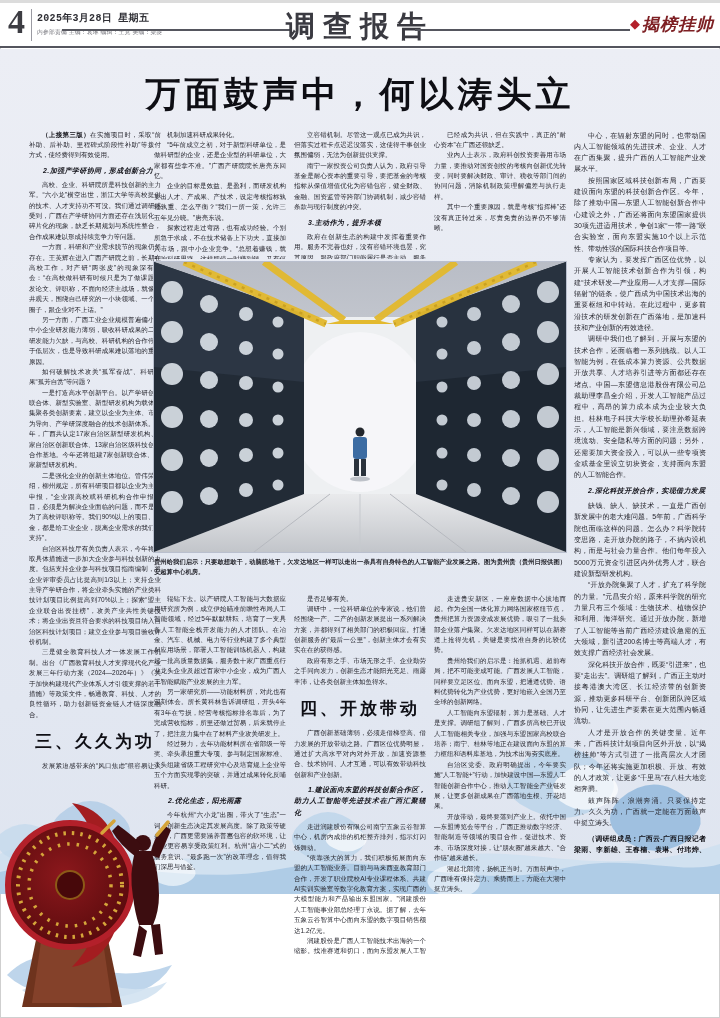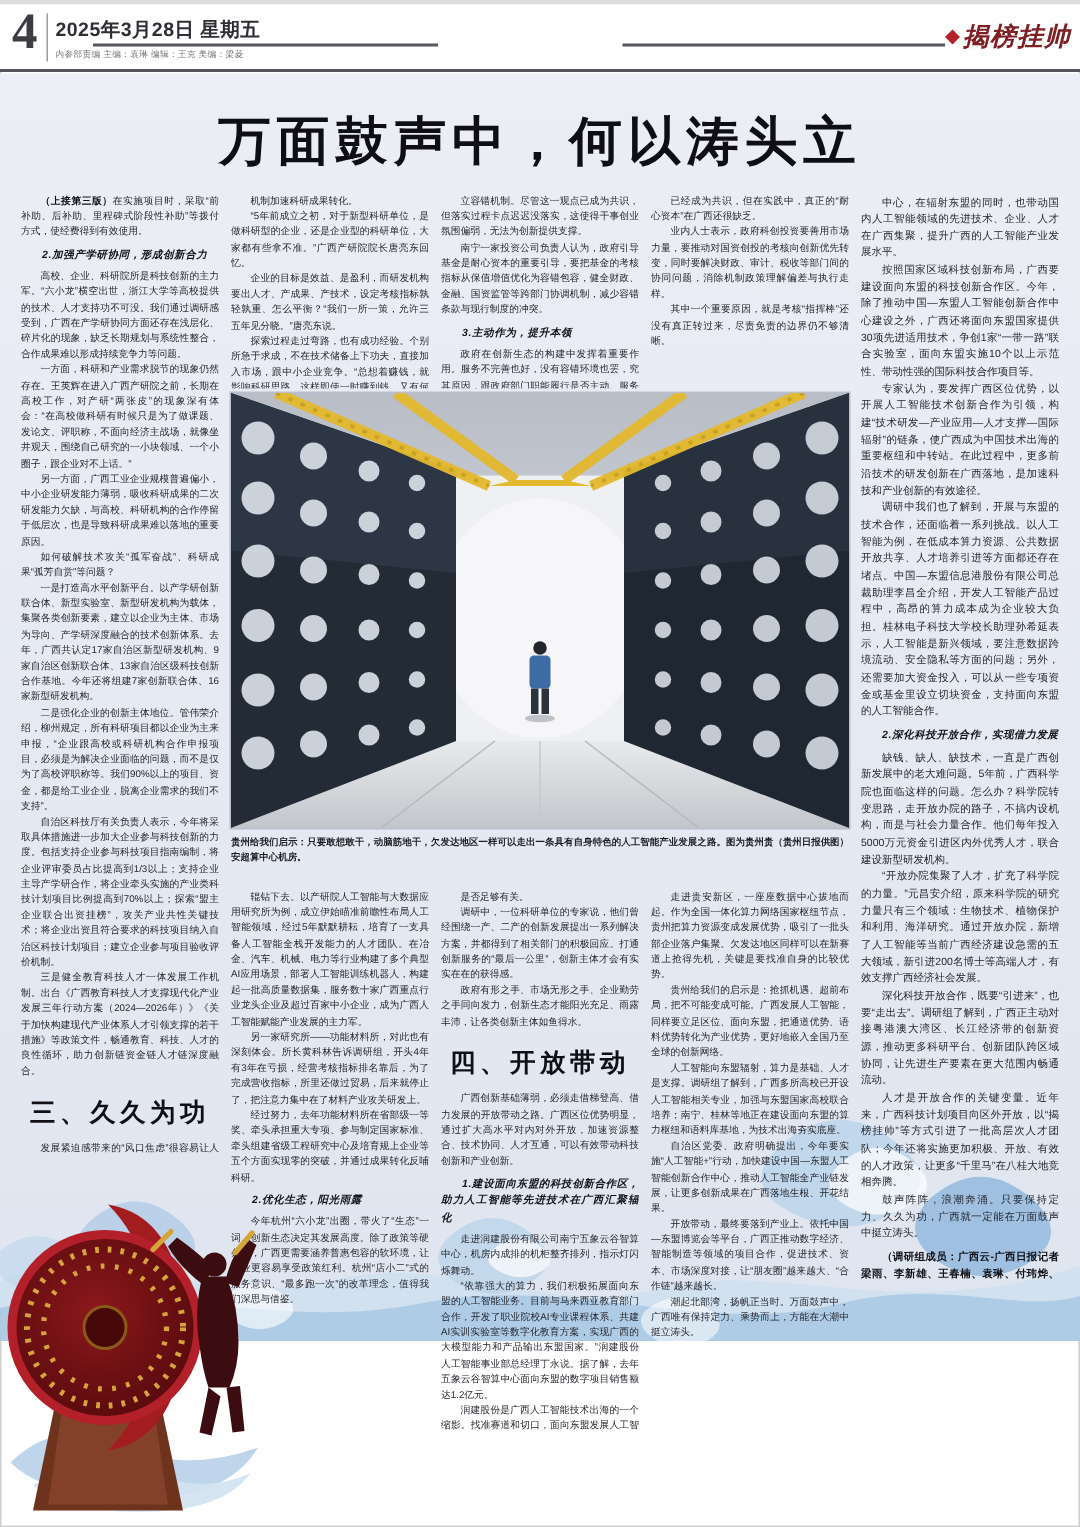--- a/index.html
+++ b/index.html
@@ -7,21 +7,21 @@
         font-family:"Liberation Sans","DejaVu Sans",sans-serif;box-shadow:inset 0 0 0 1px #cfcfcf;}
   .page:before{content:"";position:absolute;top:0;left:0;right:0;height:3px;background:#dcdcdc;}
 
   
   .header{position:absolute;top:3px;left:0;width:720px;height:43px;background:#fff;
           border-bottom:2.5px solid #54555e;}
   .pageno{position:absolute;left:8px;top:2px;font-size:34px;font-weight:700;color:#3c3c42;
           font-family:"Liberation Serif","DejaVu Serif",serif;line-height:1;}
   .vrule{position:absolute;left:31px;top:6px;width:1px;height:32px;background:#9a9aa2;}
   .datebox{position:absolute;left:37px;top:8px;}
-  .date{font-size:13px;font-weight:700;color:#2e2e34;letter-spacing:.3px;}
+  .date{font-size:10px;font-weight:700;color:#2e2e34;letter-spacing:.3px;font-family:Liberation Mono, monospace;}
   .credits{font-size:5.8px;color:#77777e;margin-top:3px;letter-spacing:.2px;}
   .section-title{position:absolute;left:0;right:0;top:4px;text-align:center;font-size:29px;font-weight:800;
           color:#3a3a41;letter-spacing:8px;font-family:"Liberation Serif","DejaVu Serif",serif;}
   .hrule{position:absolute;top:26px;height:1.5px;background:#55565e;}
   .hrule.left{left:62px;width:230px;}
   .hrule.right{right:90px;width:215px;}
   .masthead{position:absolute;right:6px;top:10px;font-size:17px;font-weight:800;color:#7e2024;
           font-family:"Liberation Serif","DejaVu Serif",serif;font-style:italic;letter-spacing:1px;}
   .masthead .diamond{color:#b3202a;font-style:normal;font-size:13px;vertical-align:2px;margin-right:1px;}
 
@@ -58,20 +58,21 @@
 <div class="page">
 
   <div class="header">
     <div class="pageno">4</div>
     <div class="vrule"></div>
     <div class="datebox">
       <div class="date">2025年3月28日 星期五</div>
       <div class="credits">内参部责编 主编：袁琳 编辑：王克 美编：梁菱</div>
     </div>
     <div class="hrule left"></div>
+    <div class="section-title">调查报告</div>
     <div class="hrule right"></div>
     <div class="masthead">
       <span class="diamond">◆</span><span>揭榜挂帅</span>
     </div>
   </div>
 
   <div class="main">
 
     <h1 class="headline">万面鼓声中，何以涛头立</h1>
 
@@ -84,21 +85,21 @@
         <path d="M620,95 q35,-30 70,2 q24,24 -6,42 q-34,18 -64,-6 q-20,-18 0,-38 Z" fill="#8fb6dc" opacity=".8"></path>
         <path d="M300,120 q28,-24 56,0 q20,18 -4,32 q-26,15 -52,-4 q-16,-13 0,-28 Z" fill="#b9d3ea" opacity=".75"></path>
         <path d="M330,128 q16,-13 32,0 q10,9 -2,16 q-14,8 -30,-2 q-9,-7 0,-14 Z" fill="#fff" opacity=".7"></path>
         <path d="M60,110 q30,-26 60,0 q22,20 -4,36 q-28,16 -56,-4 q-18,-15 0,-32 Z" fill="#a9c8e4" opacity=".7"></path>
         <path d="M0,130 q25,-20 50,0 q15,13 -3,24 q-20,11 -42,-3 q-12,-9 -5,-21 Z" fill="#c4d9ec" opacity=".8"></path>
         <path d="M150,160 q20,-16 40,0 q12,10 -2,18 q-16,9 -34,-2 q-10,-7 -4,-16 Z" fill="#fff" opacity=".6"></path>
         <path d="M430,170 q22,-18 44,0 q13,11 -3,20 q-18,10 -37,-3 q-11,-8 -4,-17 Z" fill="#fff" opacity=".55"></path>
       </g>
     </svg>
 
-    <div class="col c1" style="left:14px;top:81px;width:132px;height:640px;">
+    <div class="col c1" style="left:29px;top:81px;width:132px;height:640px;">
         <p class="blk lead"><b>（上接第三版）</b>在实施项目时，采取“前补助、后补助、里程碑式阶段性补助”等拨付方式，使经费得到有效使用。</p>
         <p class="blk sub">2.加强产学研协同，形成创新合力</p>
         <p class="blk p">高校、企业、科研院所是科技创新的主力军。“六小龙”横空出世，浙江大学等高校提供的技术、人才支持功不可没。我们通过调研感受到，广西在产学研协同方面还存在浅层化、碎片化的现象，缺乏长期规划与系统性整合，合作成果难以形成持续竞争力等问题。</p>
         <p class="blk p">一方面，科研和产业需求脱节的现象仍然存在。王英辉在进入广西产研院之前，长期在高校工作，对产研“两张皮”的现象深有体会：“在高校做科研有时候只是为了做课题、发论文、评职称，不面向经济主战场，就像坐井观天，围绕自己研究的一小块领域、一个小圈子，跟企业对不上话。”</p>
         <p class="blk p">另一方面，广西工业企业规模普遍偏小，中小企业研发能力薄弱，吸收科研成果的二次研发能力欠缺，与高校、科研机构的合作停留于低层次，也是导致科研成果难以落地的重要原因。</p>
         <p class="blk p">如何破解技术攻关“孤军奋战”、科研成果“孤芳自赏”等问题？</p>
         <p class="blk p">一是打造高水平创新平台。以产学研创新联合体、新型实验室、新型研发机构为载体，集聚各类创新要素，建立以企业为主体、市场为导向、产学研深度融合的技术创新体系。去年，广西共认定17家自治区新型研发机构、9家自治区创新联合体、13家自治区级科技创新合作基地。今年还将组建7家创新联合体、16家新型研发机构。</p>
         <p class="blk p">二是强化企业的创新主体地位。管伟荣介绍，柳州规定，所有科研项目都以企业为主来申报，“企业跟高校或科研机构合作申报项目，必须是为解决企业面临的问题，而不是仅为了高校评职称等。我们90%以上的项目、资金，都是给工业企业，脱离企业需求的我们不支持”。</p>
         <p class="blk p">自治区科技厅有关负责人表示，今年将采取具体措施进一步加大企业参与科技创新的力度。包括支持企业参与科技项目指南编制，将企业评审委员占比提高到1/3以上；支持企业主导产学研合作，将企业牵头实施的产业类科技计划项目比例提高到70%以上；探索“盟主企业联合出资挂榜”，攻关产业共性关键技术；将企业出资且符合要求的科技项目纳入自治区科技计划项目；建立企业参与项目验收评价机制。</p>
         <p class="blk p">三是健全教育科技人才一体发展工作机制。出台《广西教育科技人才支撑现代化产业发展三年行动方案（2024—2026年）》《关于加快构建现代产业体系人才引领支撑的若干措施》等政策文件，畅通教育、科技、人才的良性循环，助力创新链资金链人才链深度融合。</p>

